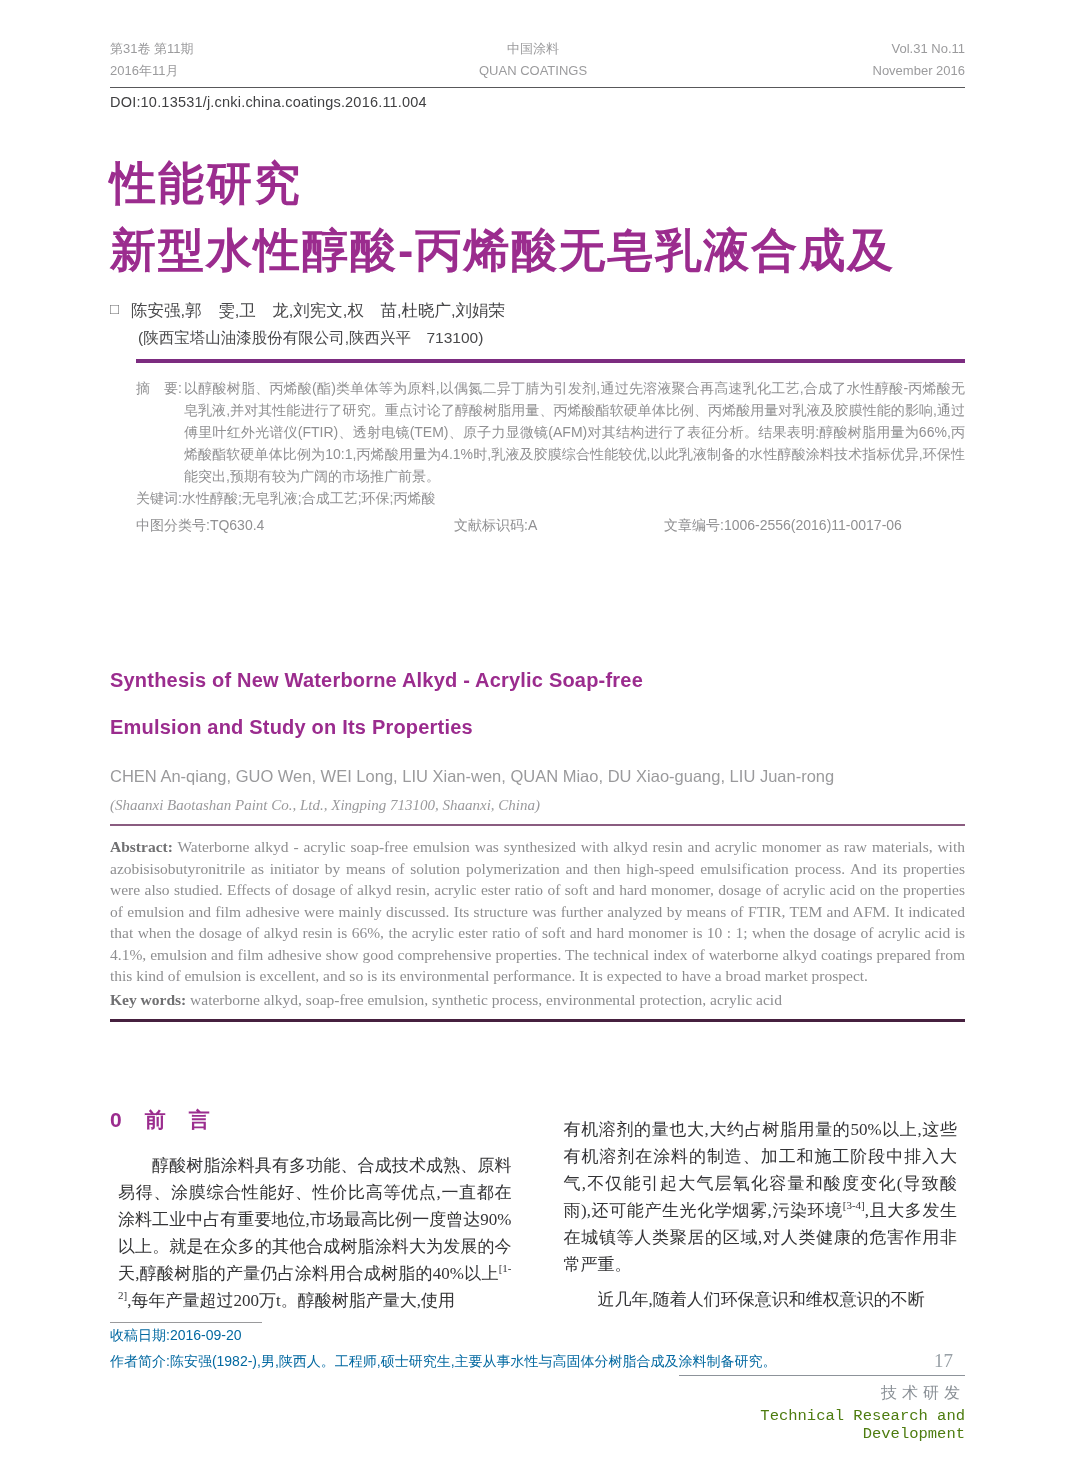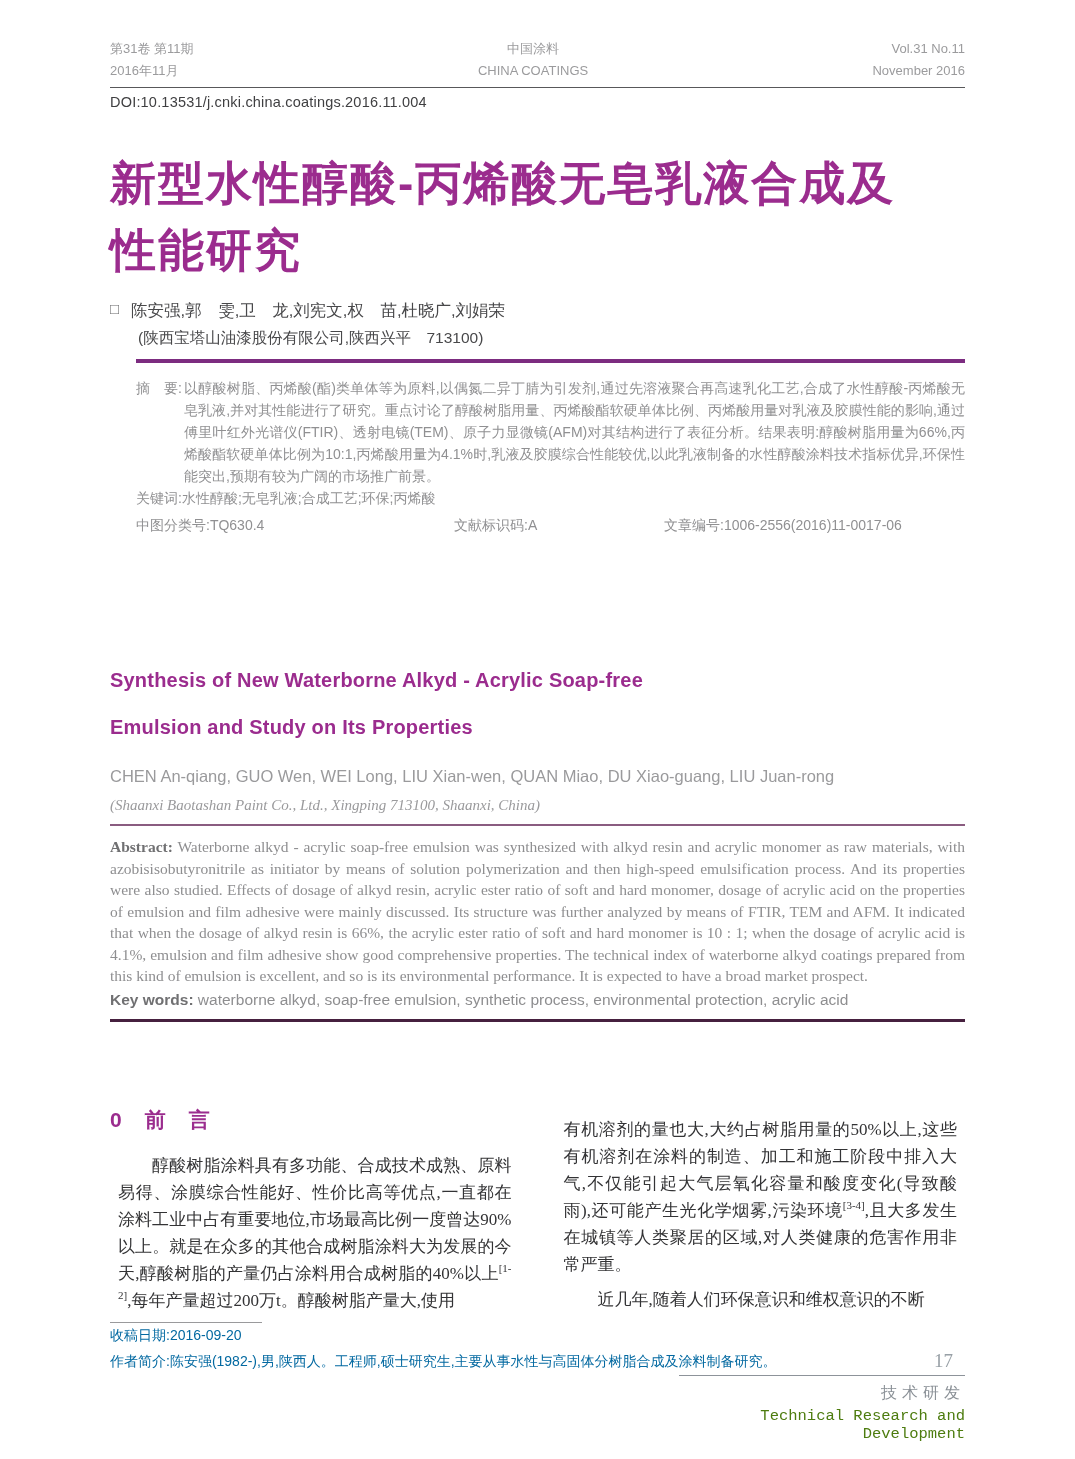--- a/index.html
+++ b/index.html
@@ -61,21 +61,21 @@
   .rule-en{margin-top:10px;height:2px;background:#8a5c80;}
   .en-abstract{
     margin-top:10px;
     font-family:"Liberation Serif",serif;
     font-size:15.5px;line-height:21.5px;
     color:#8e8e90;text-align:justify;
   }
   .en-abstract .label,.en-keywords .label{font-weight:bold;color:#707072;}
   .en-keywords{
     margin-top:2px;
-    font-family:Liberation Sans, sans-serif;
+    font-family:Liberation Serif, serif;
     font-size:15.5px;line-height:21.5px;color:#8e8e90;
   }
   .rule-keywords{margin-top:9px;height:3px;background:#46203f;}
   
   .body-columns{margin-top:86px;display:flex;gap:36px;}
   .col{flex:1;min-width:0;}
   .section-heading{
     color:#9b2c8e;font-weight:bold;
     font-size:21px;line-height:24px;margin-bottom:20px;letter-spacing:1px;
   }
@@ -102,32 +102,32 @@
 
 <div class="page">
 
   <div class="journal-header">
     <div class="left">
       <div>第31卷 第11期</div>
       <div>2016年11月</div>
     </div>
     <div class="center">
       <div>中国涂料</div>
-      <div>CHINA COATINGS</div>
+      <div>QUAN COATINGS</div>
     </div>
     <div class="right">
       <div>Vol.31 No.11</div>
       <div>November 2016</div>
     </div>
   </div>
   <div class="doi-line">DOI:10.13531/j.cnki.china.coatings.2016.11.004</div>
 
   <h1 class="cn-title" style="margin-bottom:0;">
+    <div>性能研究</div>
     <div>新型水性醇酸-丙烯酸无皂乳液合成及</div>
-    <div>性能研究</div>
   </h1>
 
   <div class="cn-authors">
     <span class="marker">□</span>
     <span>陈安强,郭　雯,卫　龙,刘宪文,权　苗,杜晓广,刘娟荣</span>
   </div>
   <div class="cn-affiliation">(陕西宝塔山油漆股份有限公司,陕西兴平　713100)</div>
 
   <div class="rule-authors"></div>
 

